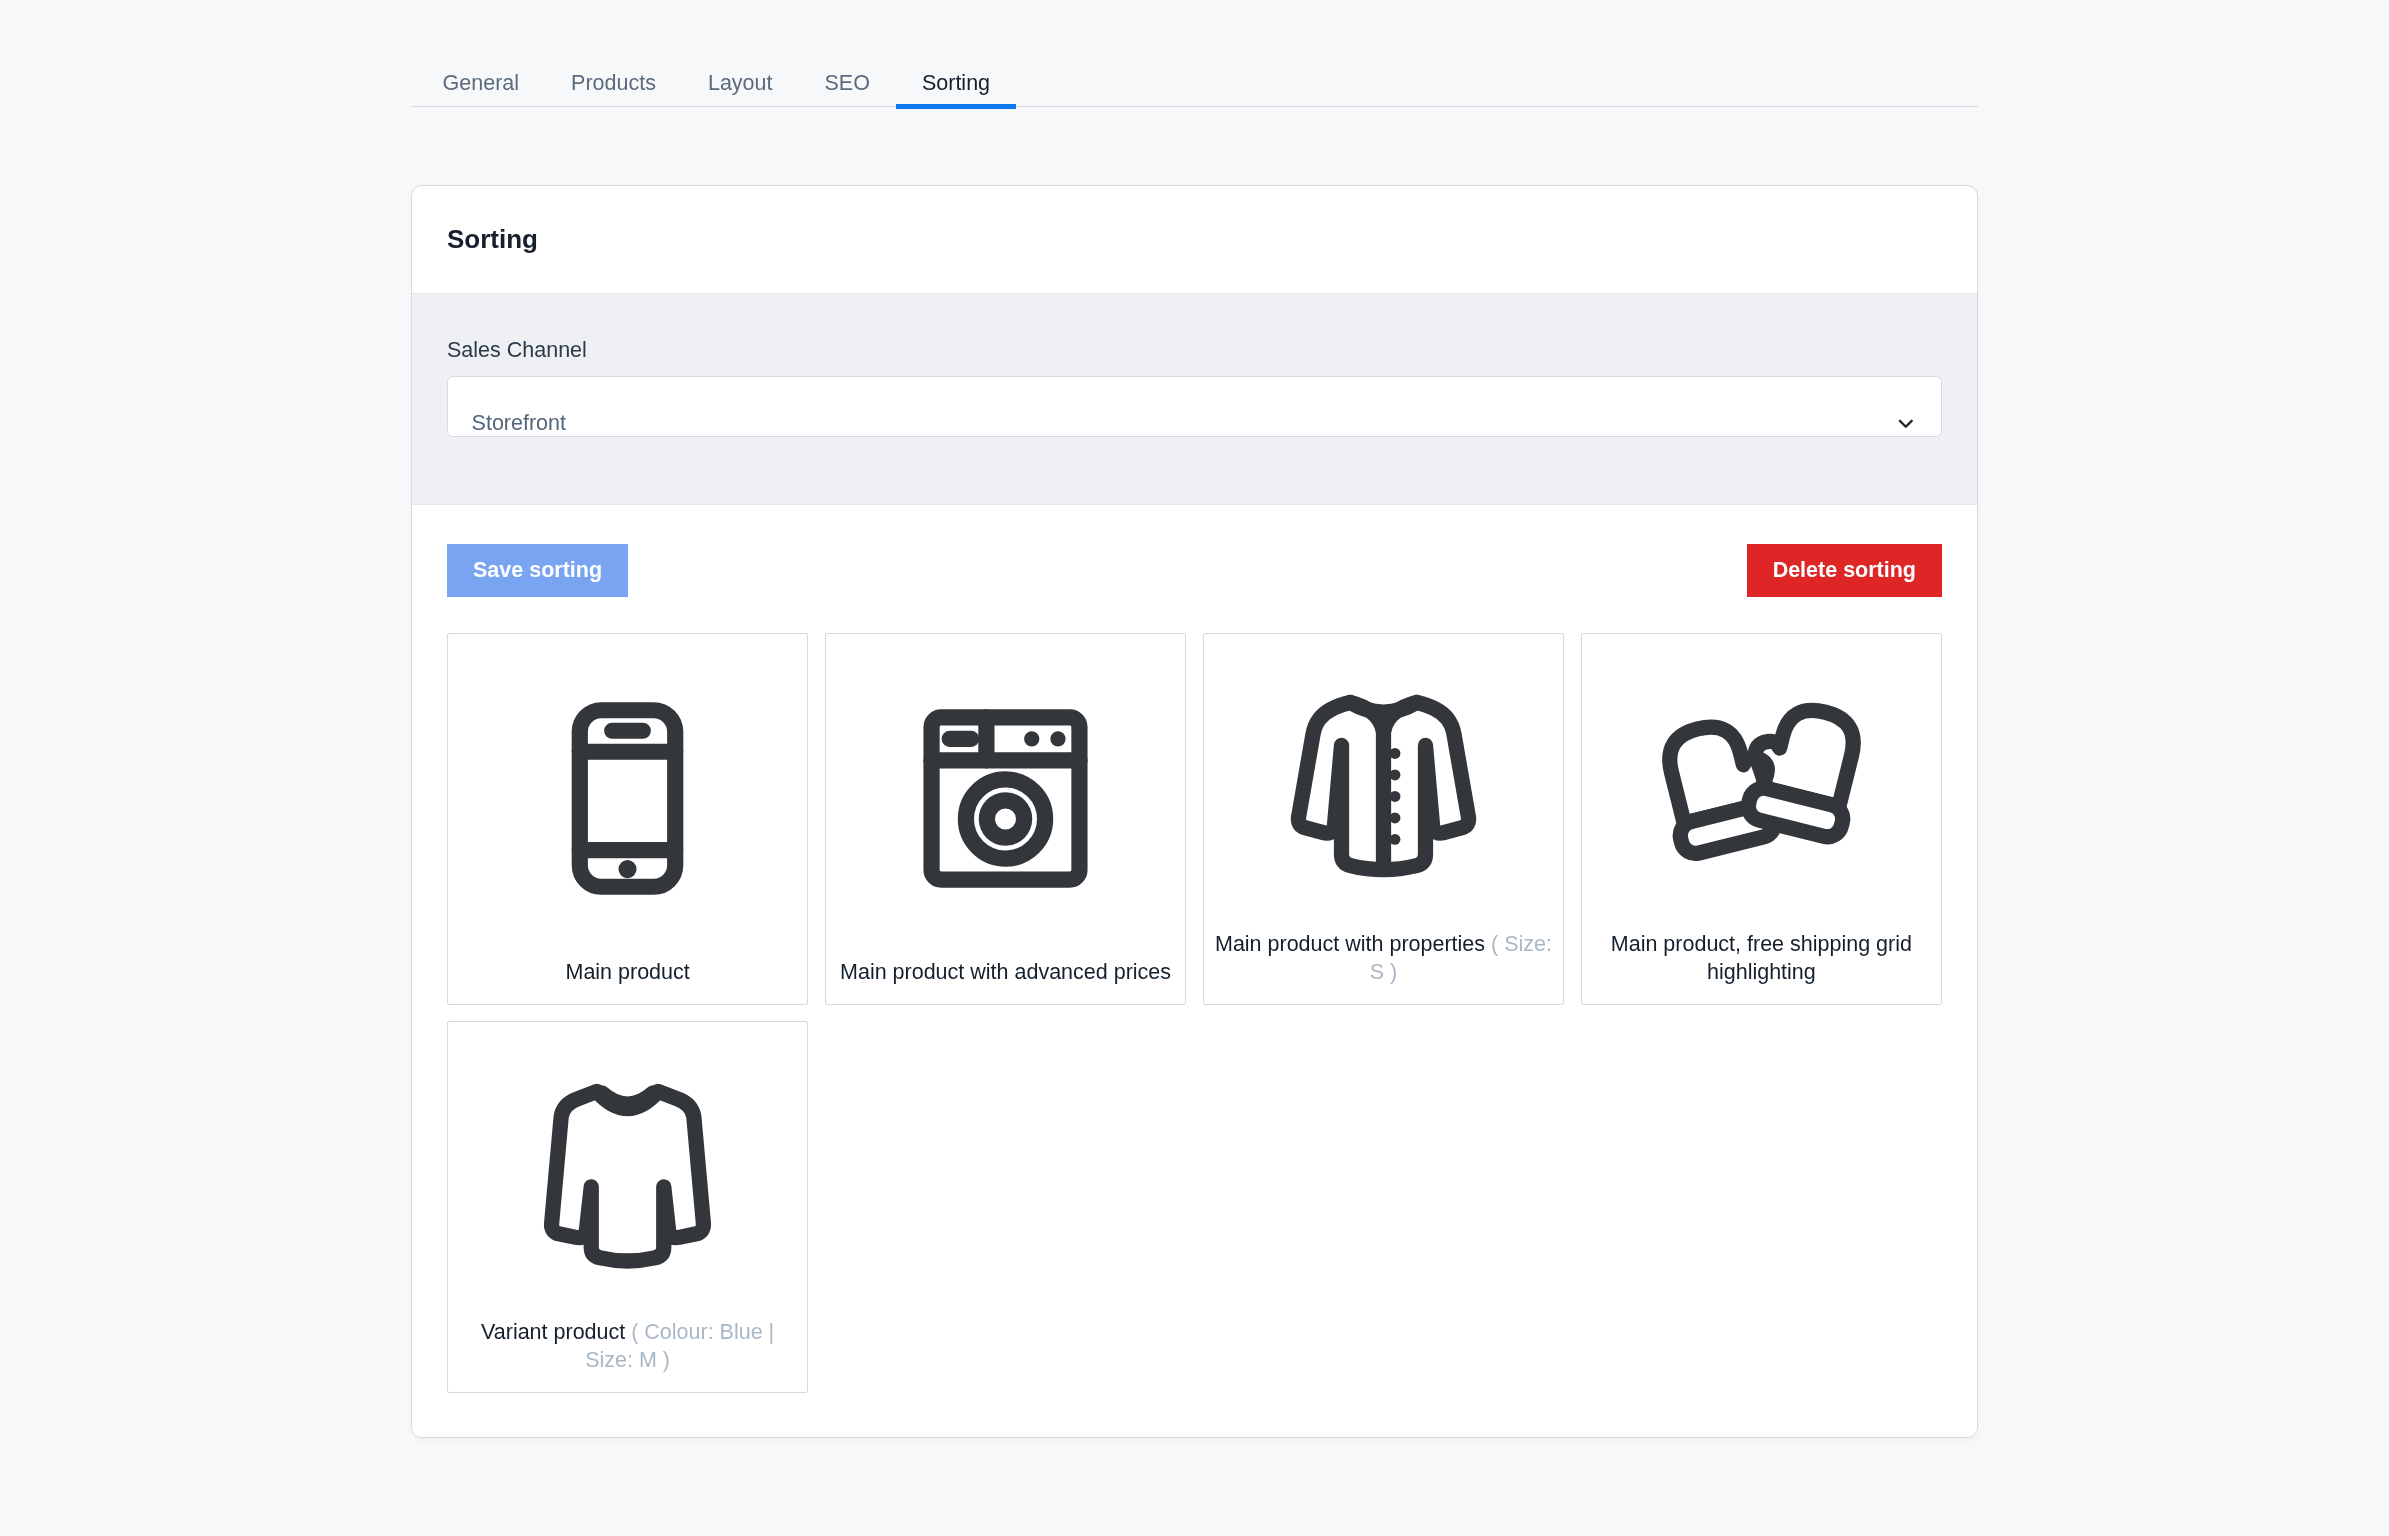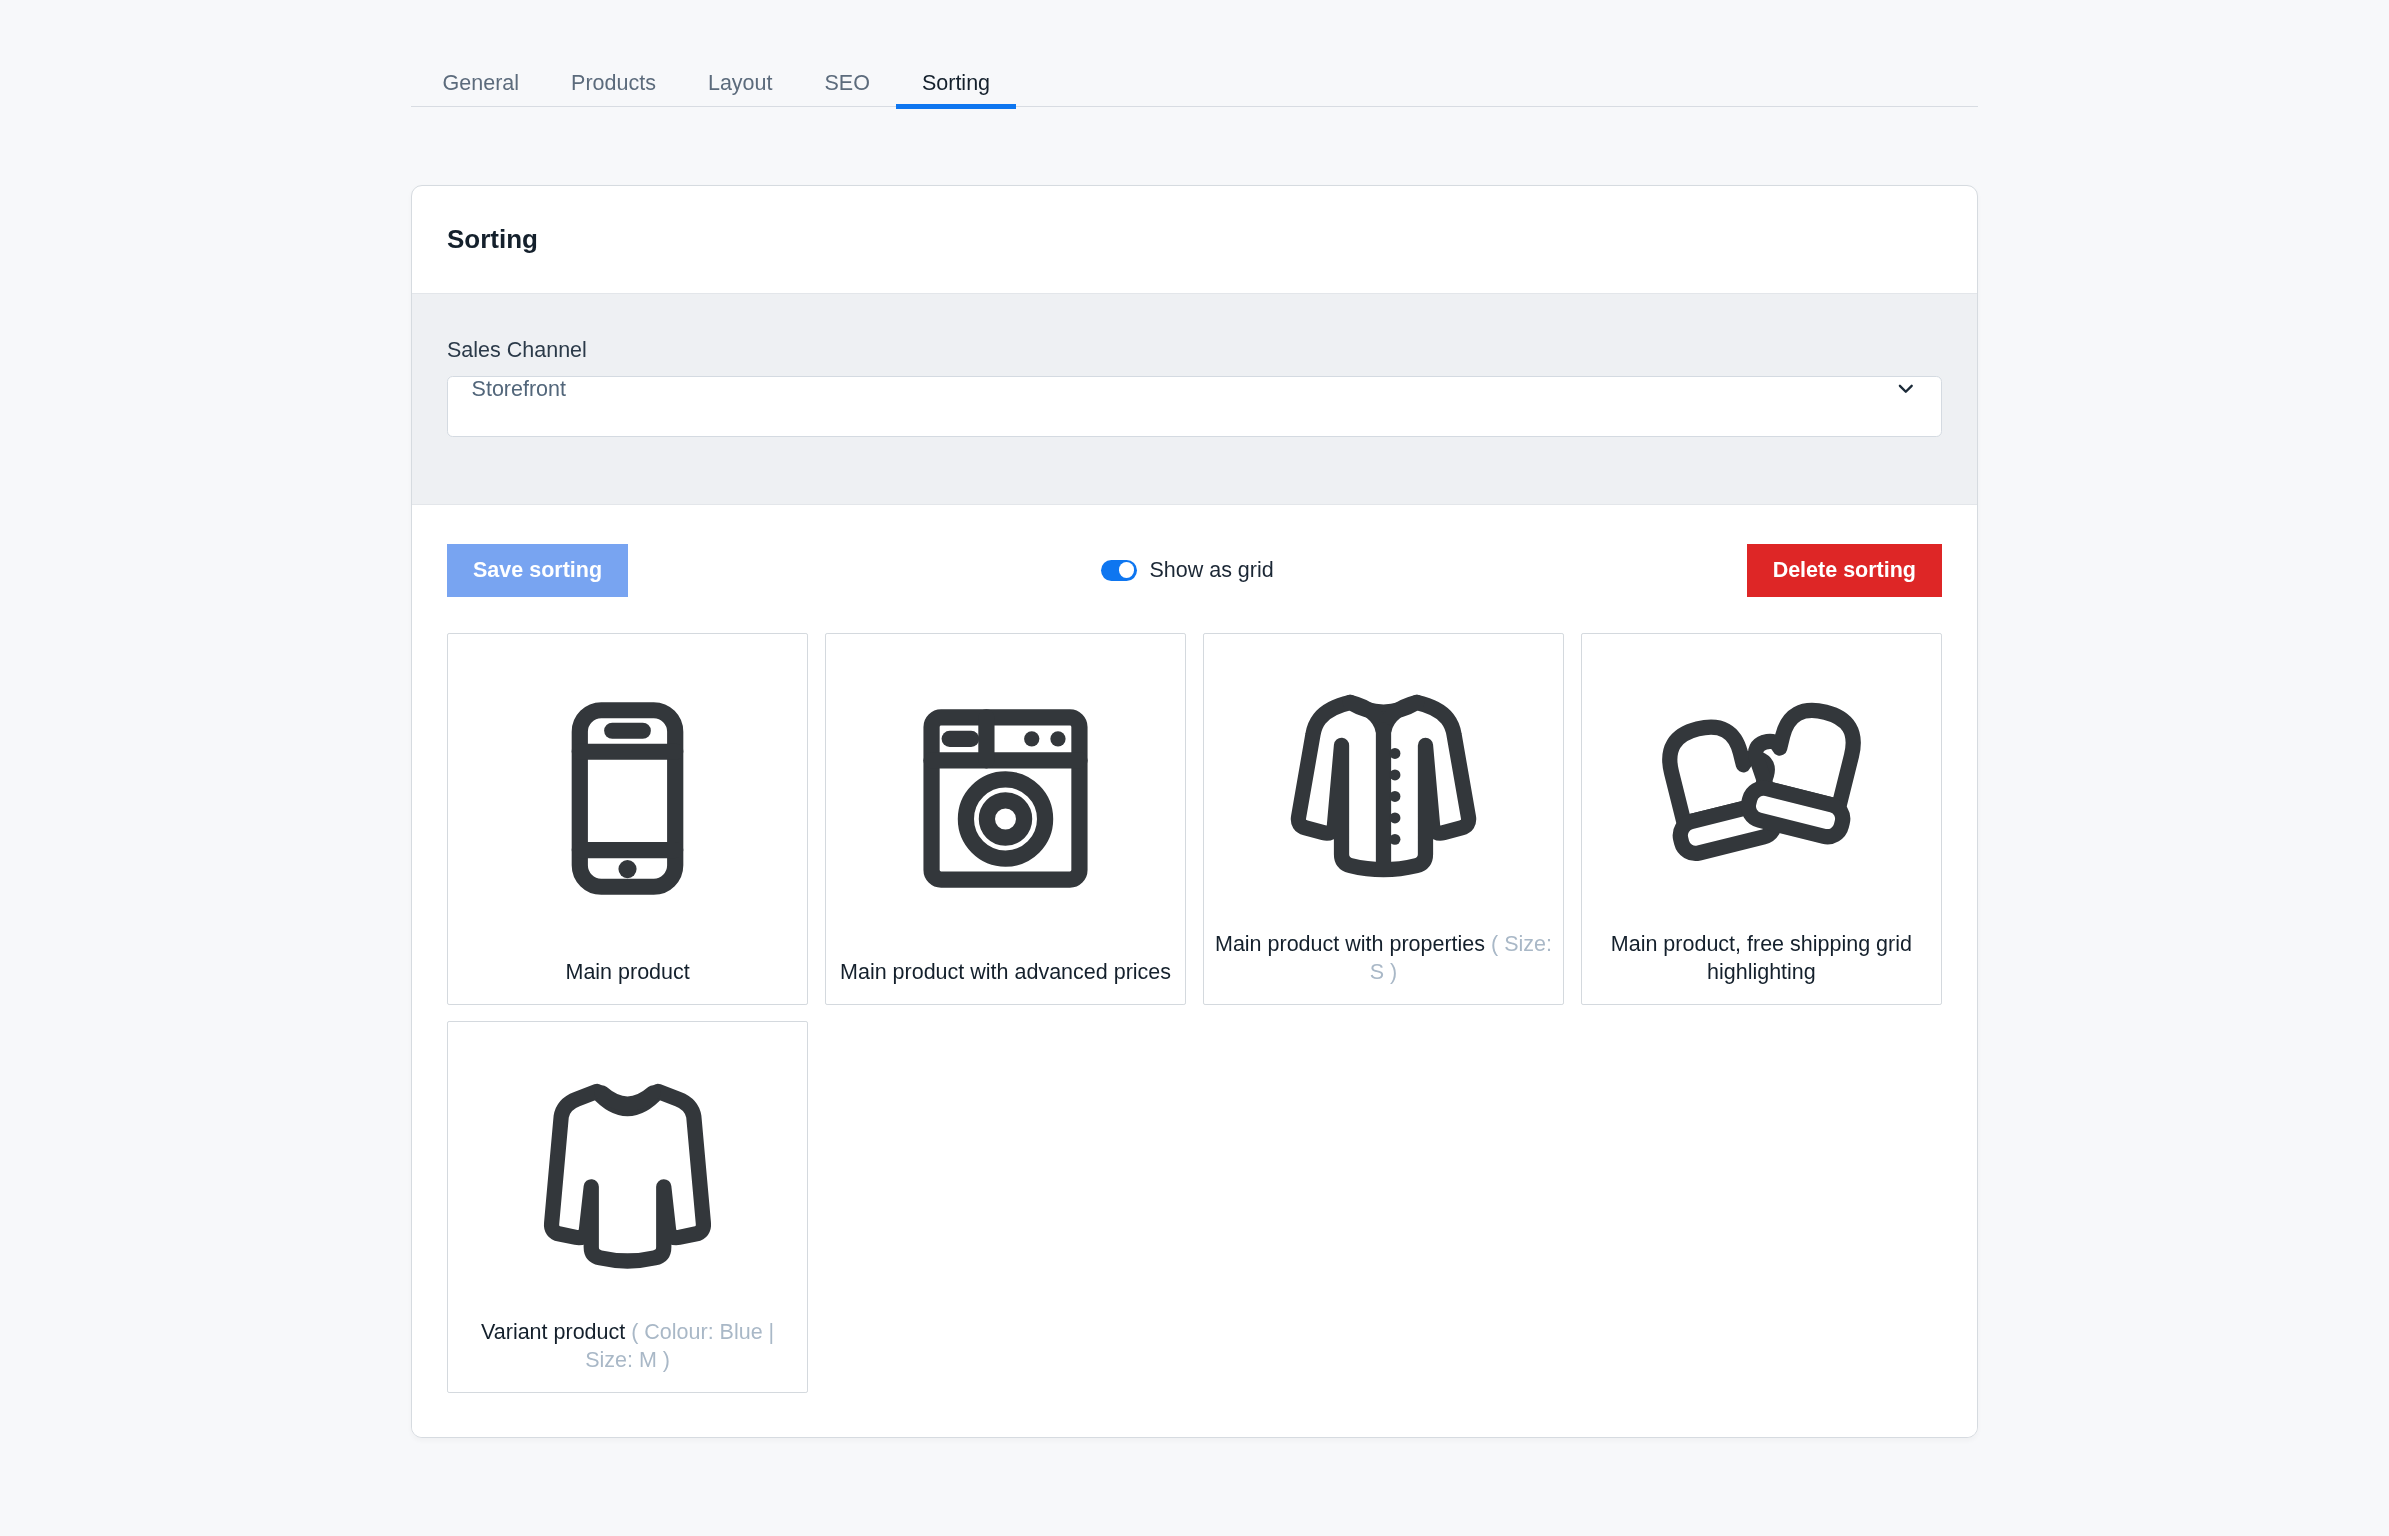--- a/index.html
+++ b/index.html
@@ -55,21 +55,21 @@
     border-top: 1.4px solid var(--divider, #e3e6ea);
     border-bottom: 1.4px solid var(--divider, #e3e6ea);
     padding: 43px 35px 67px 35px;
   }
   .field-label { font-size: 21.5px; line-height: 26px; color: #2b3a49; margin-bottom: 12.5px; }
   .select-box {
     height: 61px;
     background: #ffffff;
     border: 1.4px solid #d4dae1;
     border-radius: 5.6px;
-    display: flex; align-items: flex-start;
+    display: flex; align-items: flex-end;
     padding: 0 23.6px;
     cursor: pointer;
   }
   .select-value { font-size: 21.5px; color: var(--text-muted-blue, #52667a); flex: 1; }
   .select-box svg { width: 23.6px; height: 23.6px; }
 
   
   .content { padding: 39px 35px 44px 35px; background: #ffffff; }
 
   .toolbar { display: flex; align-items: center; margin-bottom: 36px; }
@@ -164,26 +164,20 @@
         <svg viewBox="0 0 24 24" fill="none" stroke="#1b2a38" stroke-width="2.4" stroke-linecap="round" stroke-linejoin="round">
           <path d="M6 9 L12 15 L18 9"></path>
         </svg>
       </div>
     </div>
 
     <div class="content">
 
       <div class="toolbar">
         <button class="btn btn-save">Save sorting</button>
-        <div class="toggle-wrap">
-          <div class="switch on" id="grid-switch">
-            <div class="knob"></div>
-          </div>
-          <span class="toggle-label">Show as grid</span>
-        </div>
         <button class="btn btn-delete">Delete sorting</button>
       </div>
 
       <div class="product-grid" id="product-grid">
           <div class="product-card">
     <div class="product-icon-area">
               <svg viewBox="0 0 48 48" fill="none" stroke="#33373b" stroke-width="3.4" stroke-linecap="round" stroke-linejoin="round">
     <rect x="14" y="5.5" width="20" height="37" rx="4.5"></rect>
     <line x1="14" y1="14.2" x2="34" y2="14.2"></line>
     <line x1="14" y1="34.8" x2="34" y2="34.8"></line>

